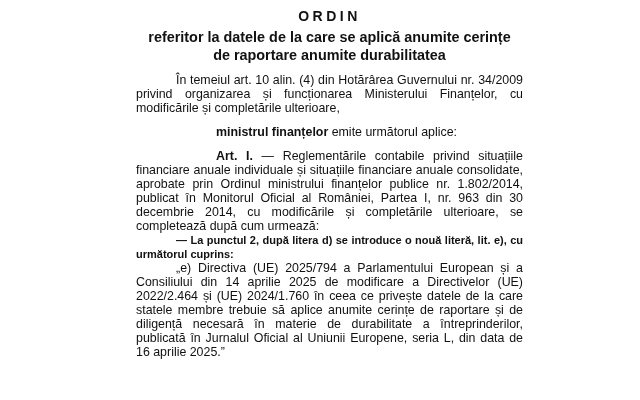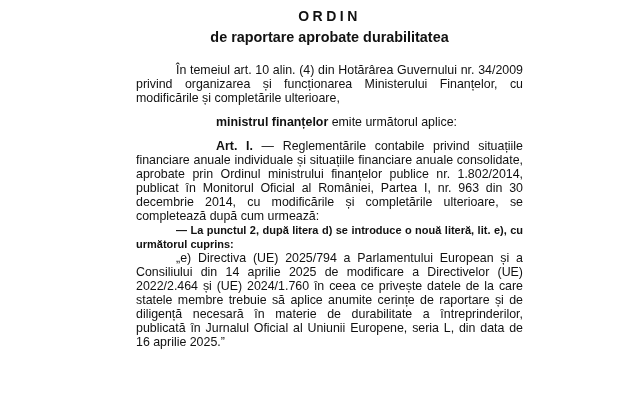--- a/index.html
+++ b/index.html
@@ -4,32 +4,33 @@
   <style>
     html, body { margin: 0; padding: 0; background: #ffffff; }
     body { width: 640px; height: 400px; overflow: hidden; position: relative; }
     .page {
       position: absolute; left: 136px; top: 0; width: 387px;
       font-family: Liberation Sans, sans-serif; color: #111; font-size: 12.4px; line-height: 14px;
     }
     .title { text-align: center; font-weight: bold; font-size: 14px; letter-spacing: 3.5px; margin-top: 8px; line-height: 16px; }
     .subtitle { text-align: center; font-weight: bold; font-size: 14.4px; line-height: 18px; margin-top: 4px; }
     p { margin: 0; text-align: justify; text-indent: 40px; }
-    .p-first { margin-top: 17px; }
+    .p-first { margin-top: 9px; }
     .gap { margin-top: 10px; }
     .b { font-weight: bold; padding-left: 40px; }
     .bold-par { font-weight: bold; font-size: 11px; }
   </style>
 </head>
 <body>
 
 <div class="page">
   <div class="title">ORDIN</div>
   <div class="subtitle">
-    <div>de raportare aprobate durabilitatea</div>
+    <div>referitor la datele de la care se aplică anumite cerințe</div>
+    <div>de raportare anumite durabilitatea</div>
   </div>
 
   <p class="p-first">În temeiul art. 10 alin. (4) din Hotărârea Guvernului nr. 34/2009 privind organizarea și funcționarea Ministerului Finanțelor, cu modificările și completările ulterioare,</p>
 
   <p class="gap"><span class="b">ministrul finanțelor</span><span> emite următorul aplice:</span></p>
 
   <p class="gap"><span class="b">Art. I.</span><span> — Reglementările contabile privind situațiile financiare anuale individuale și situațiile financiare anuale consolidate, aprobate prin Ordinul ministrului finanțelor publice nr. 1.802/2014, publicat în Monitorul Oficial al României, Partea I, nr. 963 din 30 decembrie 2014, cu modificările și completările ulterioare, se completează după cum urmează:</span></p>
   <p class="bold-par">— La punctul 2, după litera d) se introduce o nouă literă, lit. e), cu următorul cuprins:</p>
   <p>„e) Directiva (UE) 2025/794 a Parlamentului European și a Consiliului din 14 aprilie 2025 de modificare a Directivelor (UE) 2022/2.464 și (UE) 2024/1.760 în ceea ce privește datele de la care statele membre trebuie să aplice anumite cerințe de raportare și de diligență necesară în materie de durabilitate a întreprinderilor, publicată în Jurnalul Oficial al Uniunii Europene, seria L, din data de 16 aprilie 2025.”</p>
 

